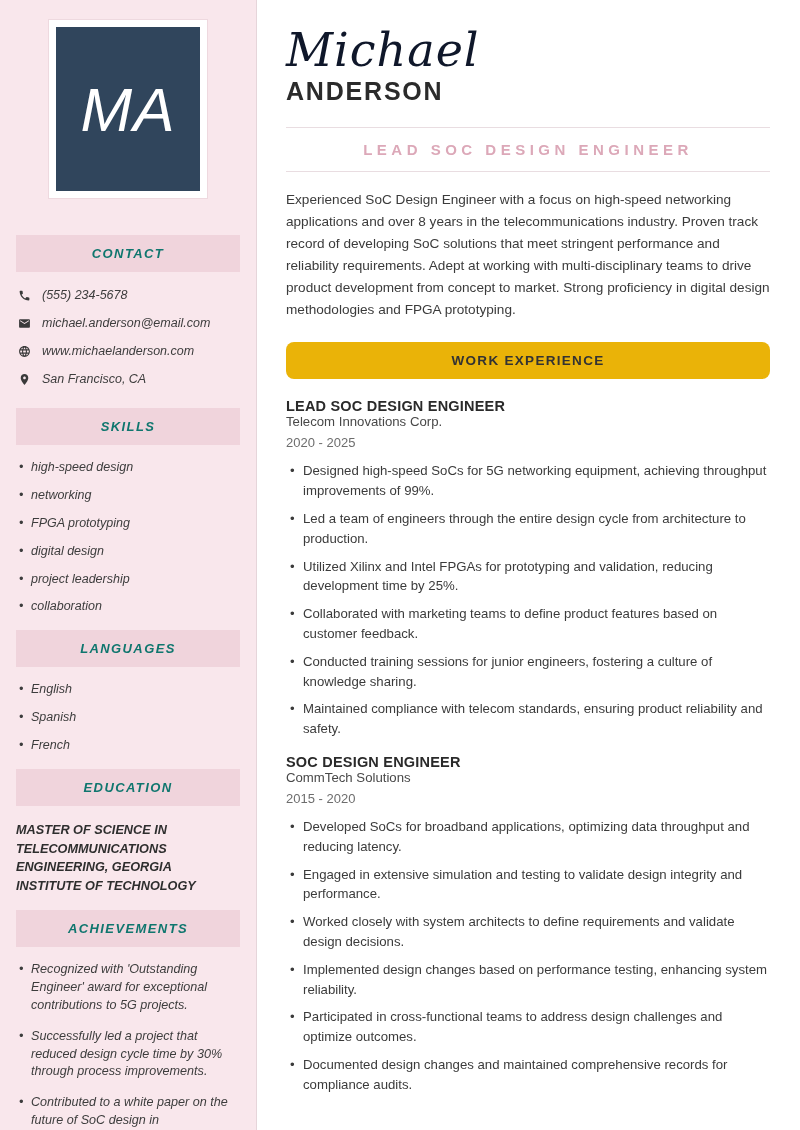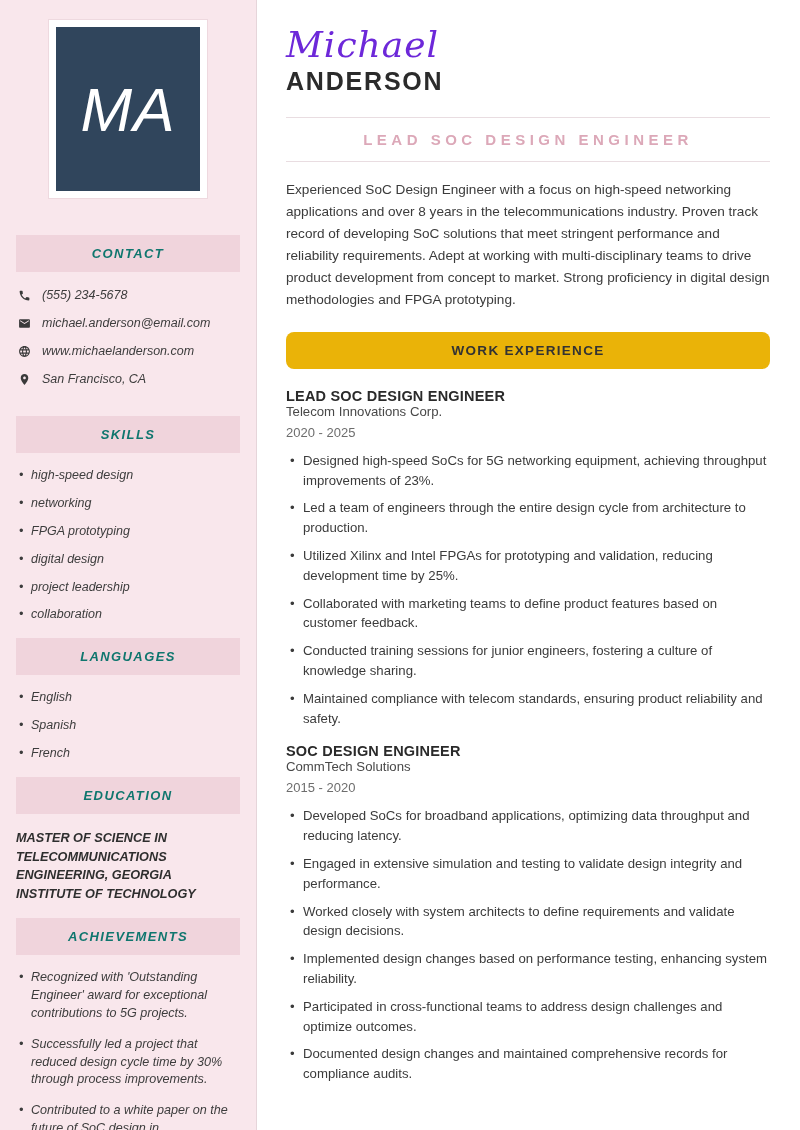--- a/index.html
+++ b/index.html
@@ -9,37 +9,37 @@
 
   
   .sidebar { width: 257px; background: #f9e7ec; height: 100%; border-right: 1px solid #e6d5da; flex-shrink: 0; font-style: italic; }
   .avatar-wrap { width: 158px; height: 178px; margin: 20px auto 0; background: #ffffff; padding: 7px; box-shadow: 0 0 0 1px #eed9df; }
   .avatar-box { width: 100%; height: 100%; background: #30455c; display: flex; align-items: center; justify-content: center; }
   .avatar-box span { color: #ffffff; font-size: 62px; letter-spacing: 1px; font-weight: 400; }
 
   .band { background: #f0d4dc; margin: 0 16px; padding: 11px 4px; text-align: center; font-weight: bold; font-size: 13px; letter-spacing: 1.4px; color: #0f766e; }
   .band.contact-band { margin-top: 37px; }
 
-  .contact-list { padding: 16px 18px 16px; }
+  .contact-list { padding: 16px 18px 8px; }
   .contact-item { display: flex; align-items: center; gap: 11px; margin-bottom: 14px; font-size: 12.5px; color: #3d3d3d; }
   .contact-item svg { width: 13px; height: 13px; fill: #3a3a3a; flex-shrink: 0; }
 
   .side-list { list-style: none; padding: 14px 18px 4px; }
   .side-list li { font-size: 12.5px; margin-bottom: 11px; padding-left: 13px; position: relative; line-height: 1.35; }
   .side-list li::before { content: "•"; position: absolute; left: 1px; top: 0; color: #3d3d3d; }
 
   .degree { padding: 15px 16px 14px; font-weight: bold; font-size: 12.7px; line-height: 1.48; color: #2e2e2e; }
 
   .ach-list { list-style: none; padding: 14px 16px 4px 18px; }
   .ach-list li { font-size: 12.6px; margin-bottom: 13px; padding-left: 13px; position: relative; line-height: 1.42; }
   .ach-list li::before { content: "•"; position: absolute; left: 1px; top: 0; }
 
   
   .main { flex: 1; padding: 26px 30px 0 29px; background: #fff; }
-  .first-name { font-family: "DejaVu Serif", serif; font-style: italic; font-size: 36px; line-height: 1.05; color: #6d28d9; letter-spacing: 1px; }
+  .first-name { font-family: "DejaVu Serif", serif; font-style: italic; font-size: 46px; line-height: 1.05; color: #0f172a; letter-spacing: 1px; }
   .last-name { font-size: 25px; font-weight: bold; letter-spacing: 1.8px; color: #2b2b2b; margin-top: 3px; }
 
   .title-block { margin-top: 21px; border-top: 1px solid #e9dde1; border-bottom: 1px solid #e9dde1; padding: 13px 0; text-align: center; }
   .job-title-main { color: #dca8b8; font-weight: bold; font-size: 15px; letter-spacing: 4.5px; }
 
   .summary { margin-top: 17px; font-size: 13.6px; line-height: 1.62; color: #3b3b3b; }
 
   .section-band { margin-top: 21px; background: #eab308; text-align: center; padding: 11px 14px; font-weight: bold; font-size: 13.5px; letter-spacing: 1.3px; color: #333; border-radius: 8px; }
 
   .job { margin-top: 19px; }
@@ -132,21 +132,21 @@
 
     <p class="summary">Experienced SoC Design Engineer with a focus on high-speed networking applications and over 8 years in the telecommunications industry. Proven track record of developing SoC solutions that meet stringent performance and reliability requirements. Adept at working with multi-disciplinary teams to drive product development from concept to market. Strong proficiency in digital design methodologies and FPGA prototyping.</p>
 
     <div class="section-band">WORK EXPERIENCE</div>
 
     <section class="job">
       <div class="job-role">LEAD SOC DESIGN ENGINEER</div>
       <div class="job-company">Telecom Innovations Corp.</div>
       <div class="job-dates">2020 - 2025</div>
       <ul class="job-bullets">
-        <li>Designed high-speed SoCs for 5G networking equipment, achieving throughput improvements of 23%.</li>
+        <li>Designed high-speed SoCs for 5G networking equipment, achieving throughput improvements of 99%.</li>
         <li>Led a team of engineers through the entire design cycle from architecture to production.</li>
         <li>Utilized Xilinx and Intel FPGAs for prototyping and validation, reducing development time by 25%.</li>
         <li>Collaborated with marketing teams to define product features based on customer feedback.</li>
         <li>Conducted training sessions for junior engineers, fostering a culture of knowledge sharing.</li>
         <li>Maintained compliance with telecom standards, ensuring product reliability and safety.</li>
       </ul>
     </section>
 
     <section class="job">
       <div class="job-role">SOC DESIGN ENGINEER</div>

